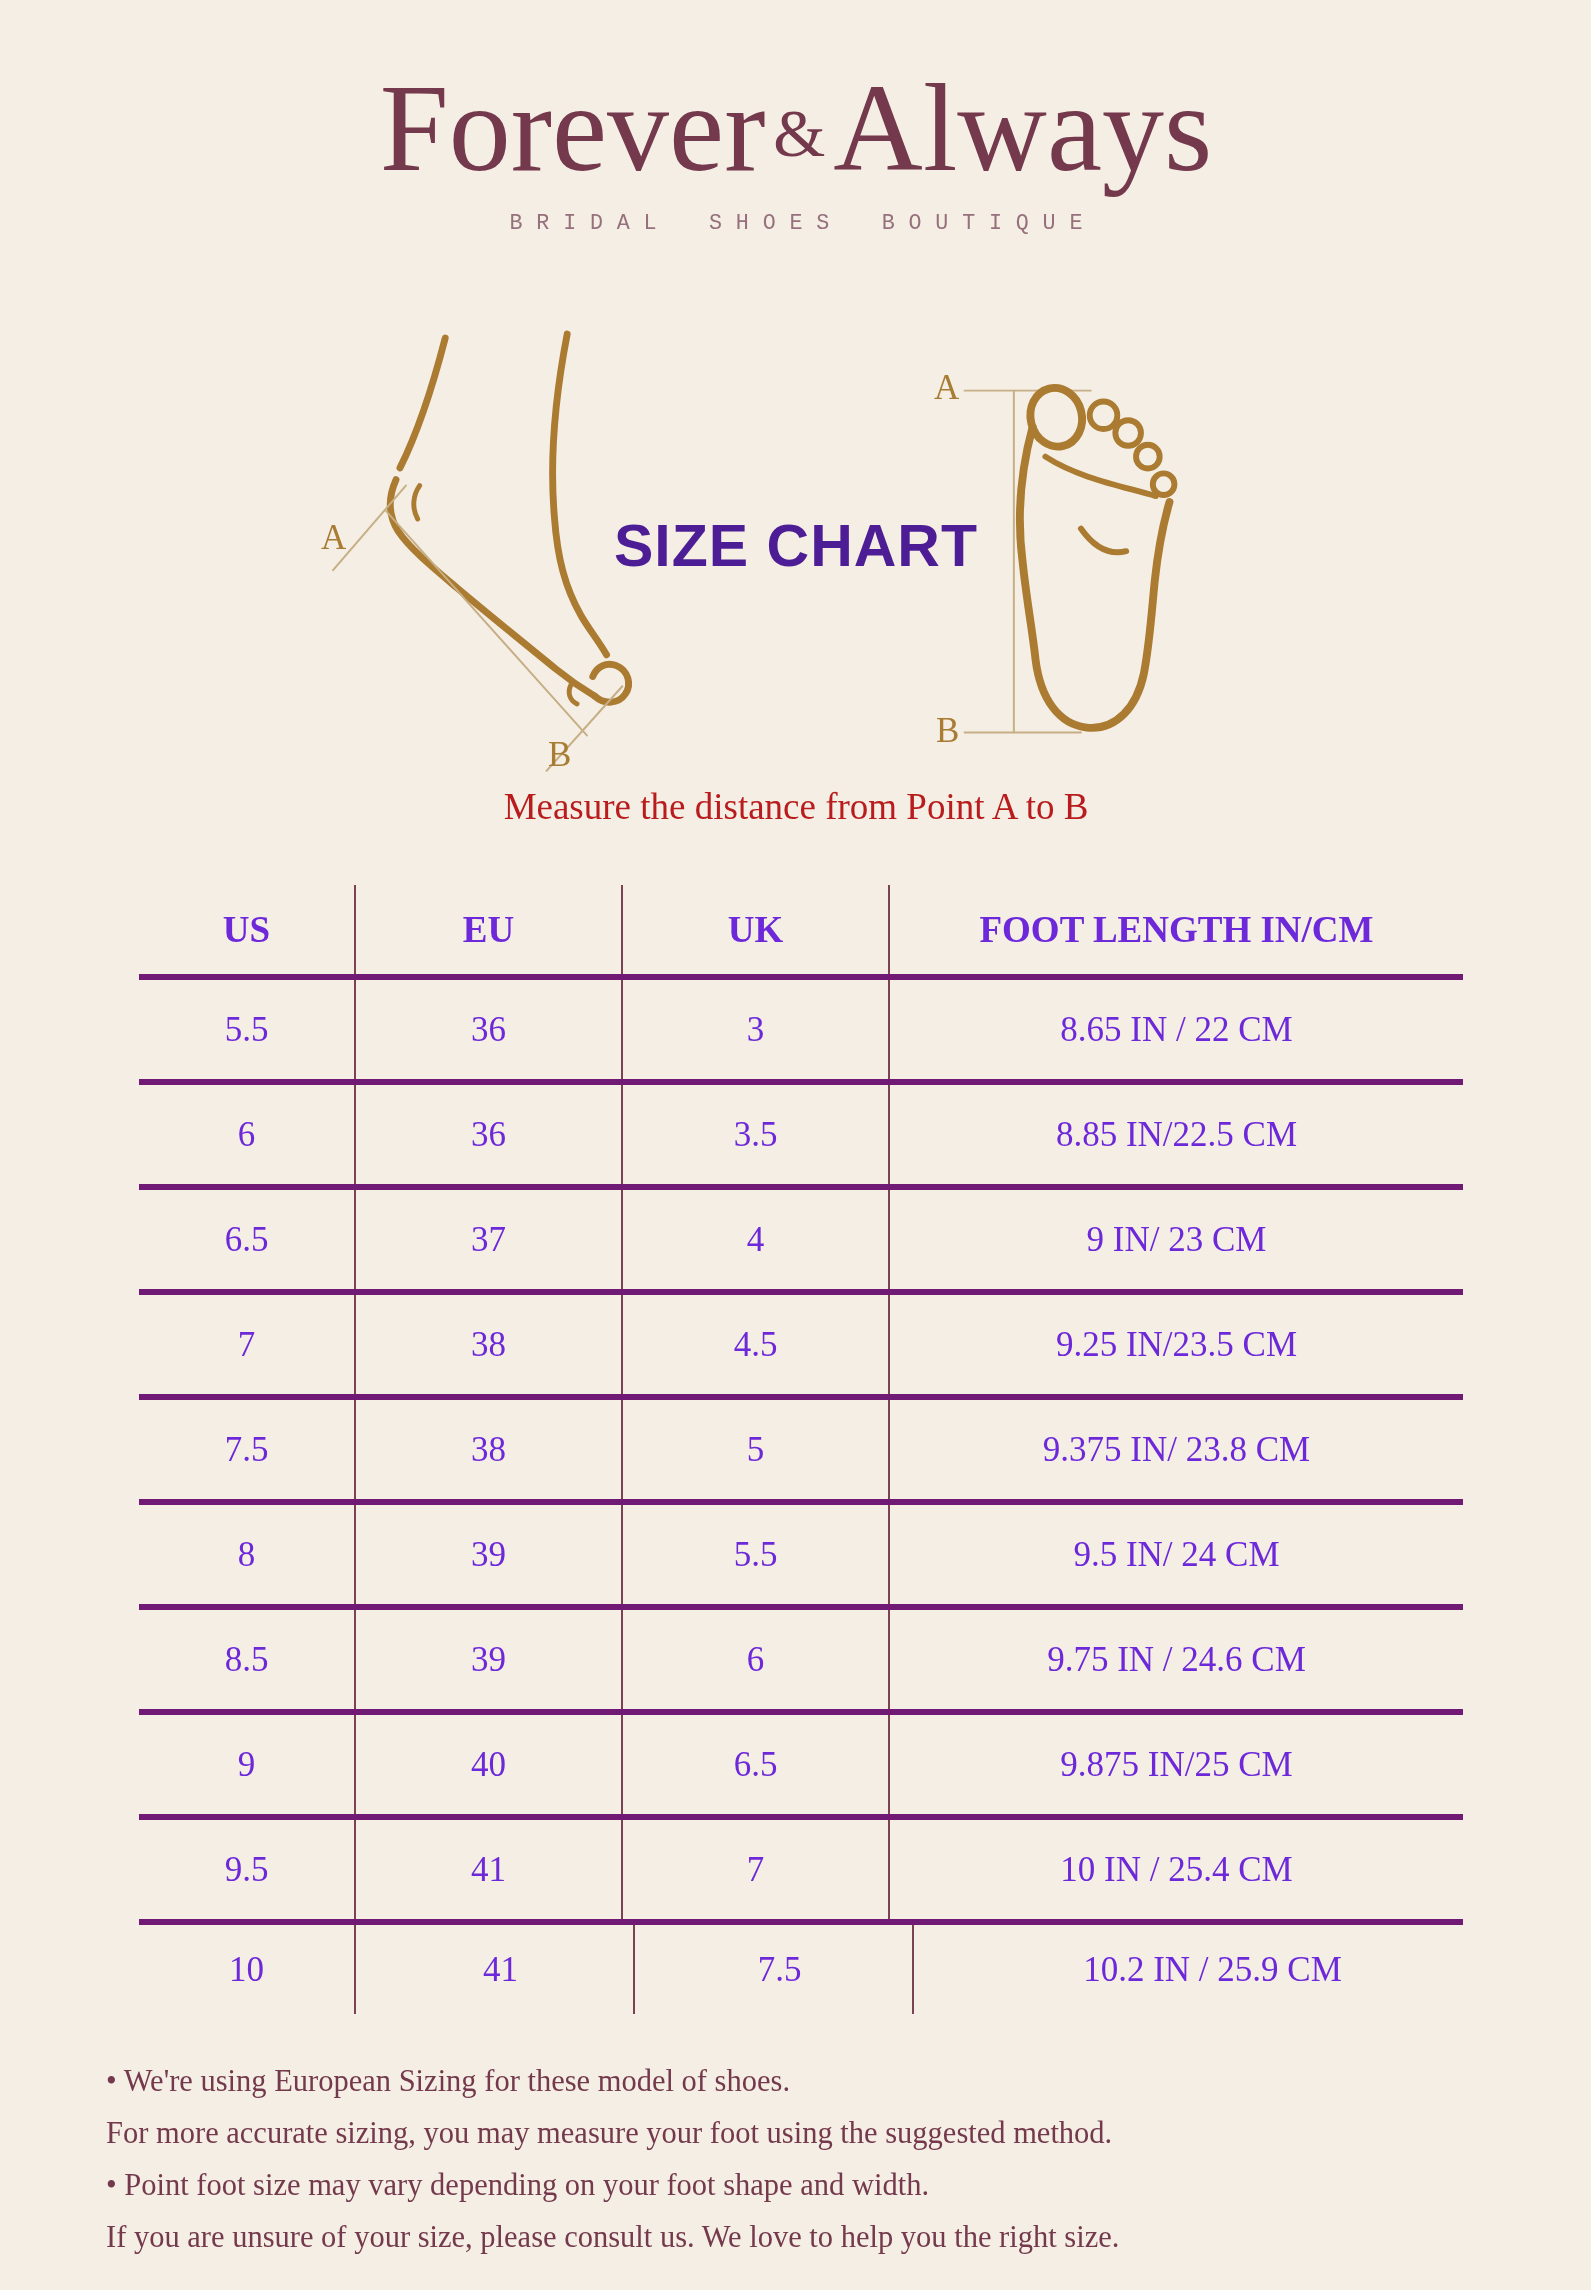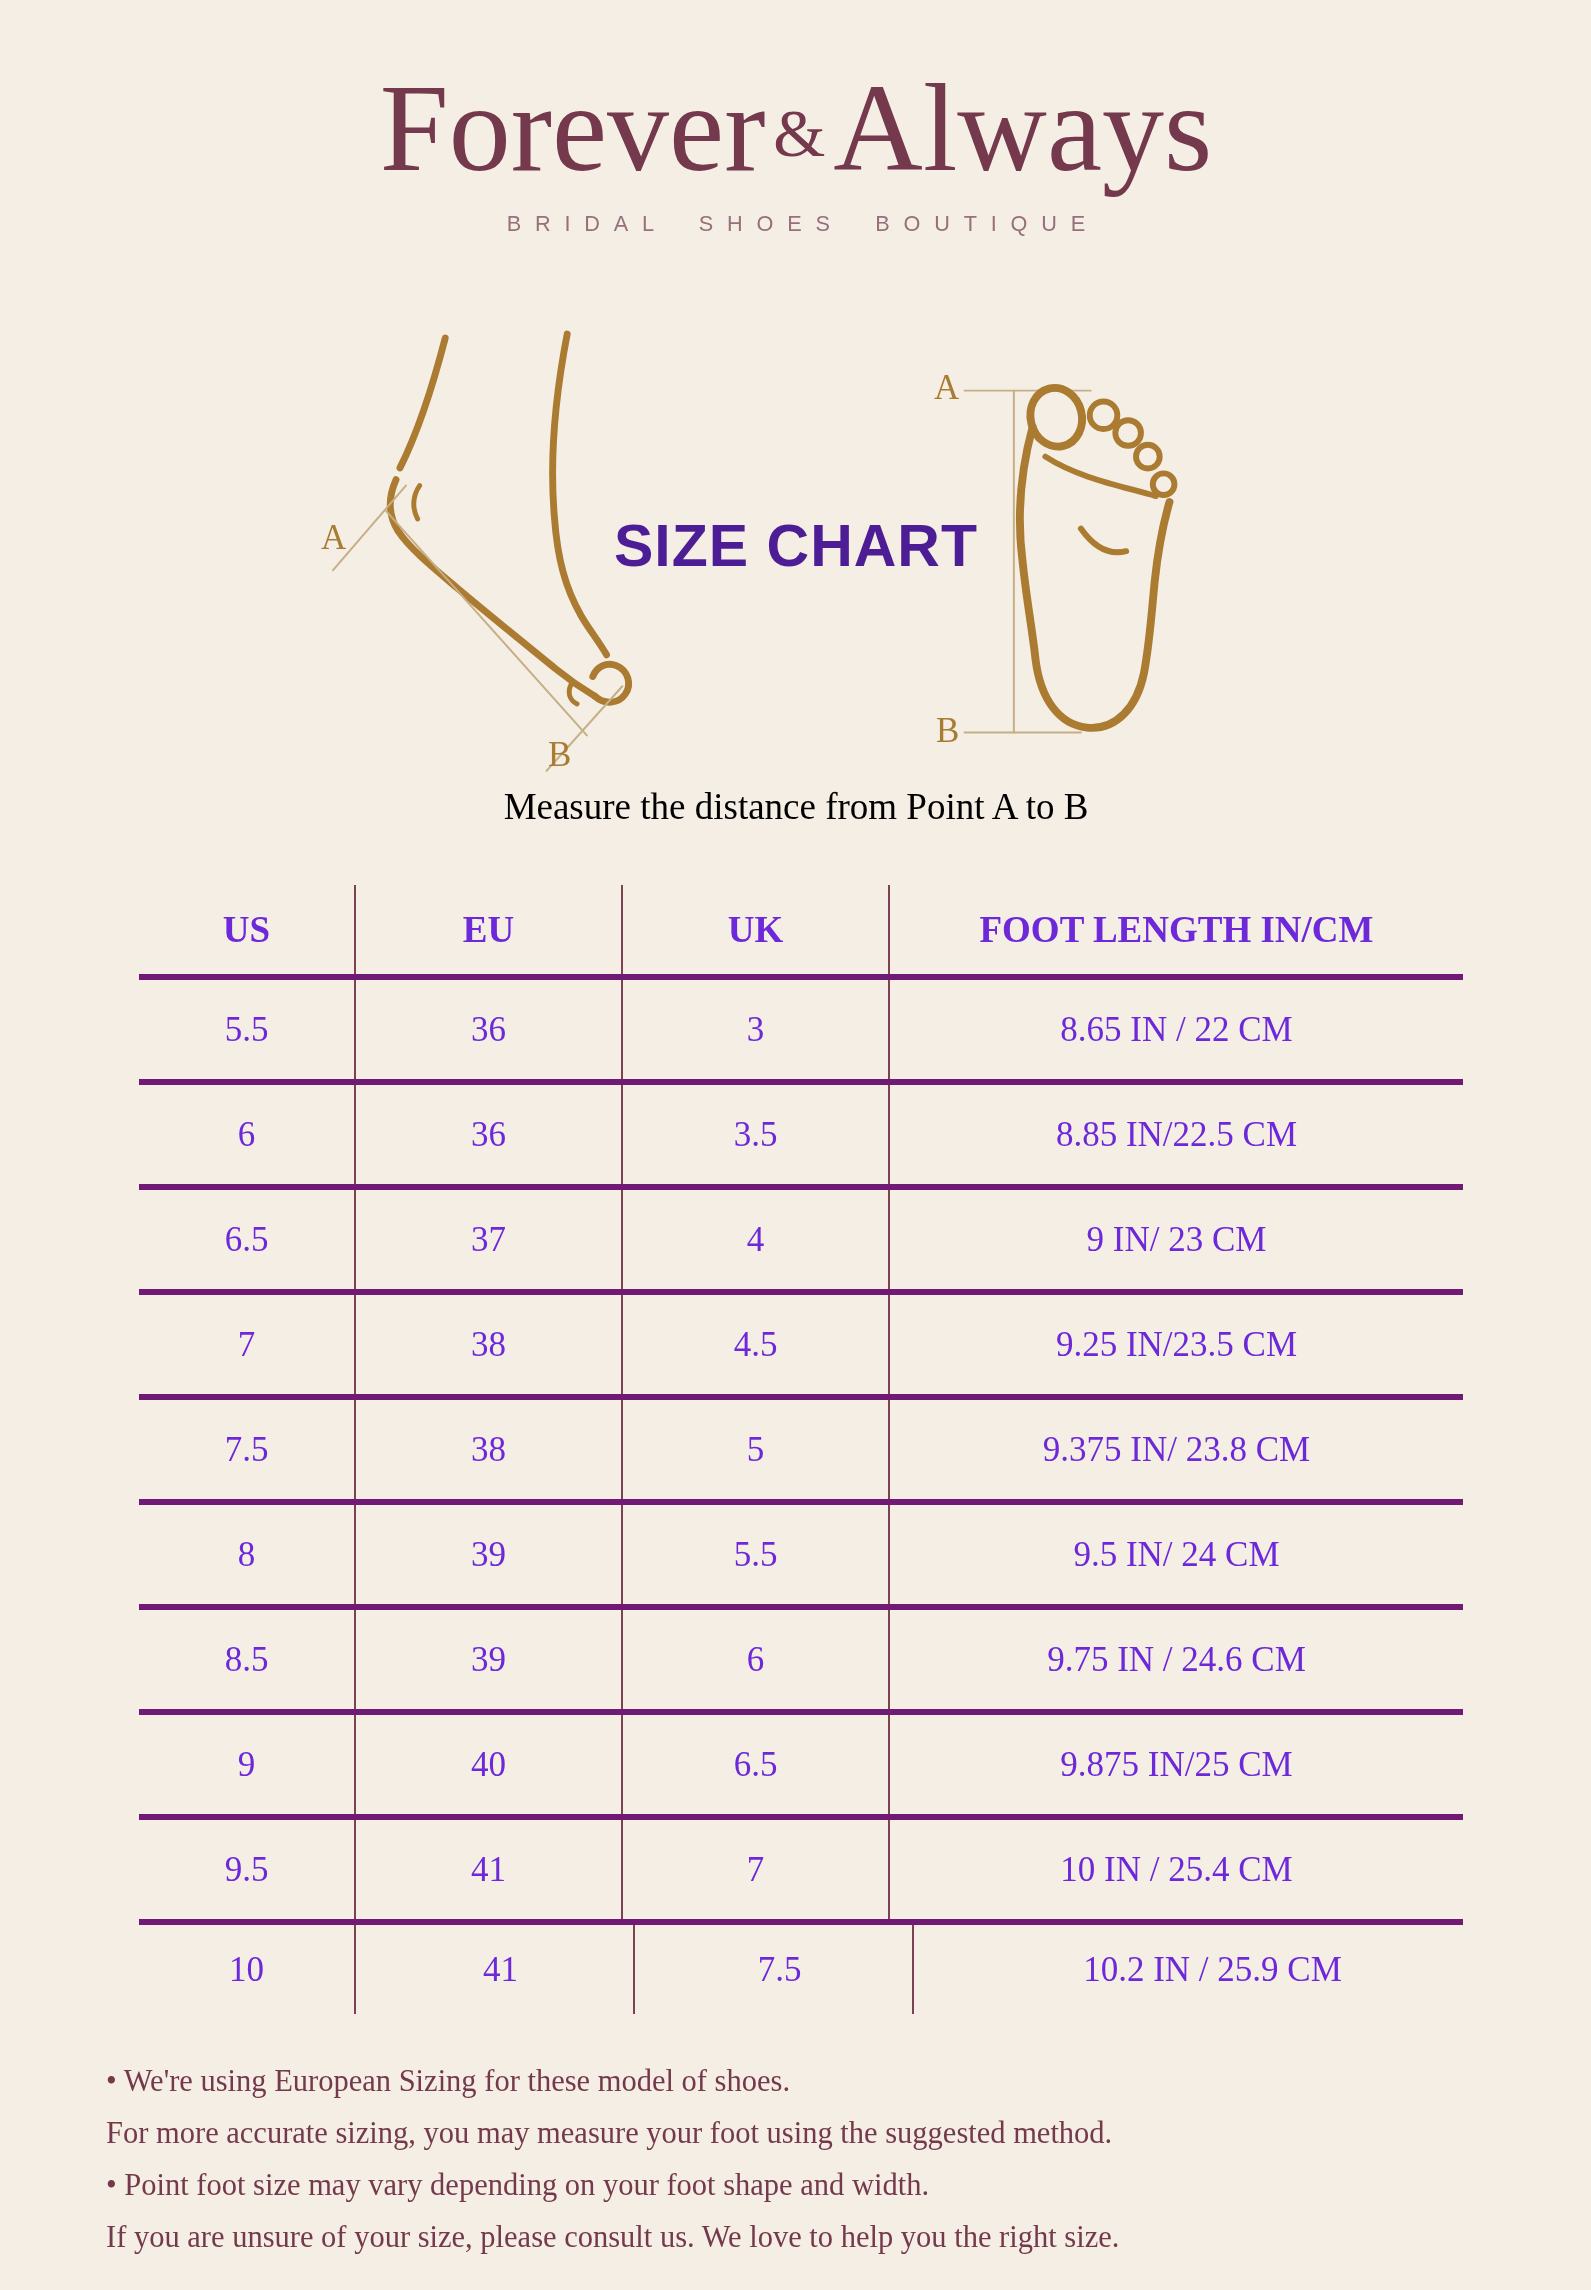--- a/index.html
+++ b/index.html
@@ -7,33 +7,33 @@
   .canvas {
     position:relative; width:1592px; height:2290px;
     background:#f4eee4; overflow:hidden; margin:0 auto;
     font-family:"Liberation Serif", serif; color:#74394c;
   }
   
   .brand { position:absolute; top:61px; left:0; width:100%; text-align:center; }
   .brand-name { font-size:124px; line-height:1.1; letter-spacing:0px; color:#74394c; white-space:nowrap; }
   .brand-amp { font-size:67px; position:relative; top:-13.8px; margin:0 7.9px; }
   .brand-tagline {
-    margin-top:13.8px; font-family:Liberation Sans, sans-serif;
+    margin-top:13.8px; font-family:Liberation Mono, monospace;
     font-size:21.7px; letter-spacing:13.8px; word-spacing:11.8px; color:#96707c;
     text-indent:13.8px;
   }
   
   .size-chart-title {
     position:absolute; top:512px; left:0; width:100%; text-align:center;
     font-family:"Liberation Sans", sans-serif; font-weight:bold;
     font-size:59px; letter-spacing:1px; color:#4c1d95;
   }
   .measure-instruction {
     position:absolute; top:785px; left:0; width:100%; text-align:center;
-    font-size:37px; color:#000000;
+    font-size:37px; color:#b91c1c;
   }
   .foot-svg { position:absolute; }
   .foot-left { left:276px; top:330px; width:364px; height:443px; }
   .foot-right { left:931px; top:366px; width:281px; height:399px; }
   .point-label {
     position:absolute; font-size:35px; color:#a87c33; font-family:"Liberation Serif", serif;
   }
   .pl-left-a { left:321px; top:518px; }
   .pl-left-b { left:548px; top:735px; }
   .pl-right-a { left:934px; top:368px; }

